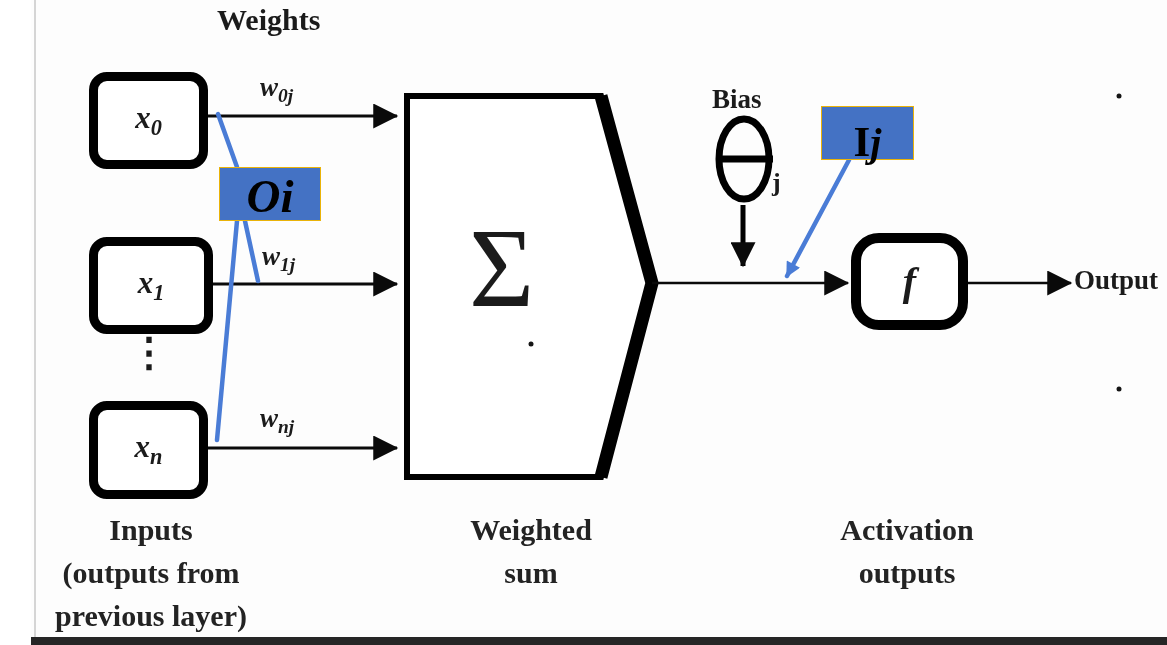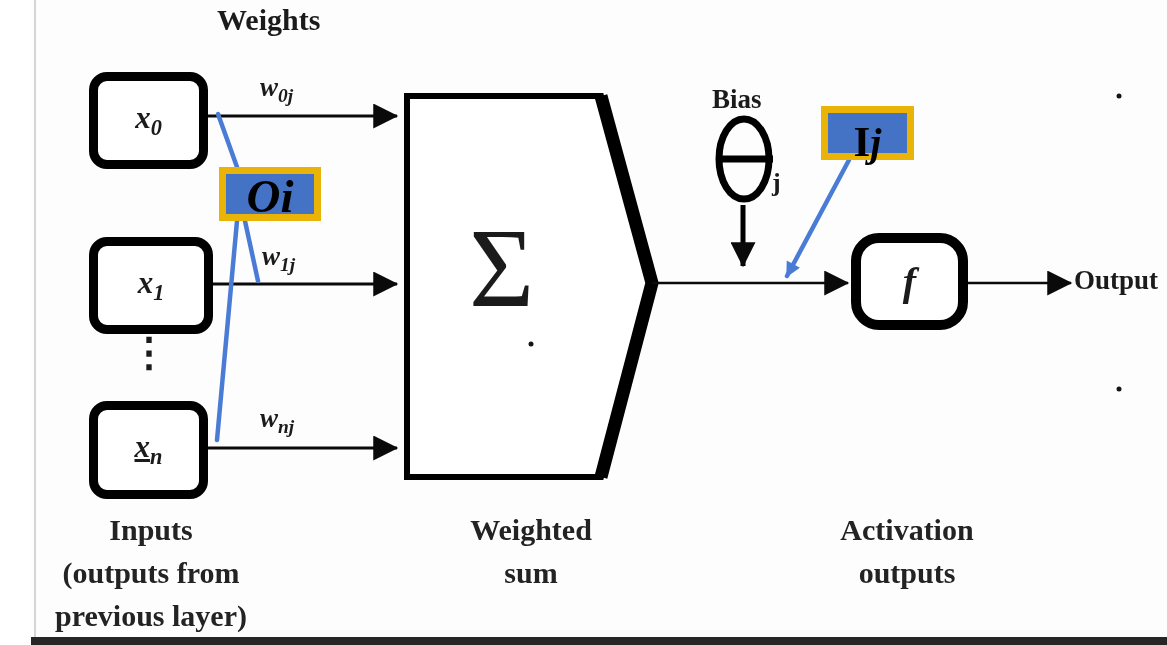--- a/index.html
+++ b/index.html
@@ -37,21 +37,21 @@
     font-style:italic; font-weight:600; font-size:31px;
   }
   .fn-node { border-width:10px; border-radius:28px; font-size:40px; }
 
   .ellipsis-dots { font-size:40px; font-weight:700; letter-spacing:0; line-height:18px; }
 
   .sigma { position:absolute; font-size:112px; font-weight:500; line-height:1; }
 
   .hl {
     position:absolute; box-sizing:border-box;
-    background:var(--hl-blue,#4472c4); border:7px solid #eab308;
+    background:var(--hl-blue,#4472c4); border:1px solid #eab308;
     display:flex; align-items:center; justify-content:center;
     color:#000; overflow:visible;
   }
   .oi-text { font-size:47px; font-weight:700; font-style:italic; line-height:1; transform:translateY(2px); }
   .ij-text { font-size:43px; font-weight:700; line-height:1; transform:translateY(8px); }
   .ij-text .ij-j { font-style:italic; font-size:40px; }
 
   .caption { position:absolute; text-align:center; font-size:30px; font-weight:600; line-height:43px; color:#232323; }
   .bias-lbl { font-size:27px; font-weight:600; }
   .theta-sub { font-size:26px; font-weight:700; }
@@ -105,21 +105,21 @@
   </svg>
 
   <div class="txt title-lbl" style="left:186px; top:3px;">Weights</div>
 
   <div class="node" style="left:58px; top:72px; width:119px; height:97px;">
     <span><span>x</span><sub>0</sub></span>
   </div>
   <div class="node" style="left:58px; top:237px; width:124px; height:97px;">
     <span><span>x</span><sub>1</sub></span>
   </div>
-  <div class="node" style="left:58px; top:401px; width:119px; height:98px;text-decoration:underline;">
+  <div class="node" style="left:58px; top:401px; width:119px; height:98px;">
     <span><span>x</span><sub>n</sub></span>
   </div>
 
   <div class="txt ellipsis-dots" style="left:98px; top:344px;">⋮</div>
 
   <div class="txt math-lbl" style="left:229px; top:72px;"><span>w</span><sub>0j</sub></div>
   <div class="txt math-lbl" style="left:231px; top:241px;"><span>w</span><sub>1j</sub></div>
   <div class="txt math-lbl" style="left:229px; top:403px;"><span>w</span><sub>nj</sub></div>
 
   <div class="sigma" style="left:438px; top:212px;">Σ</div>

